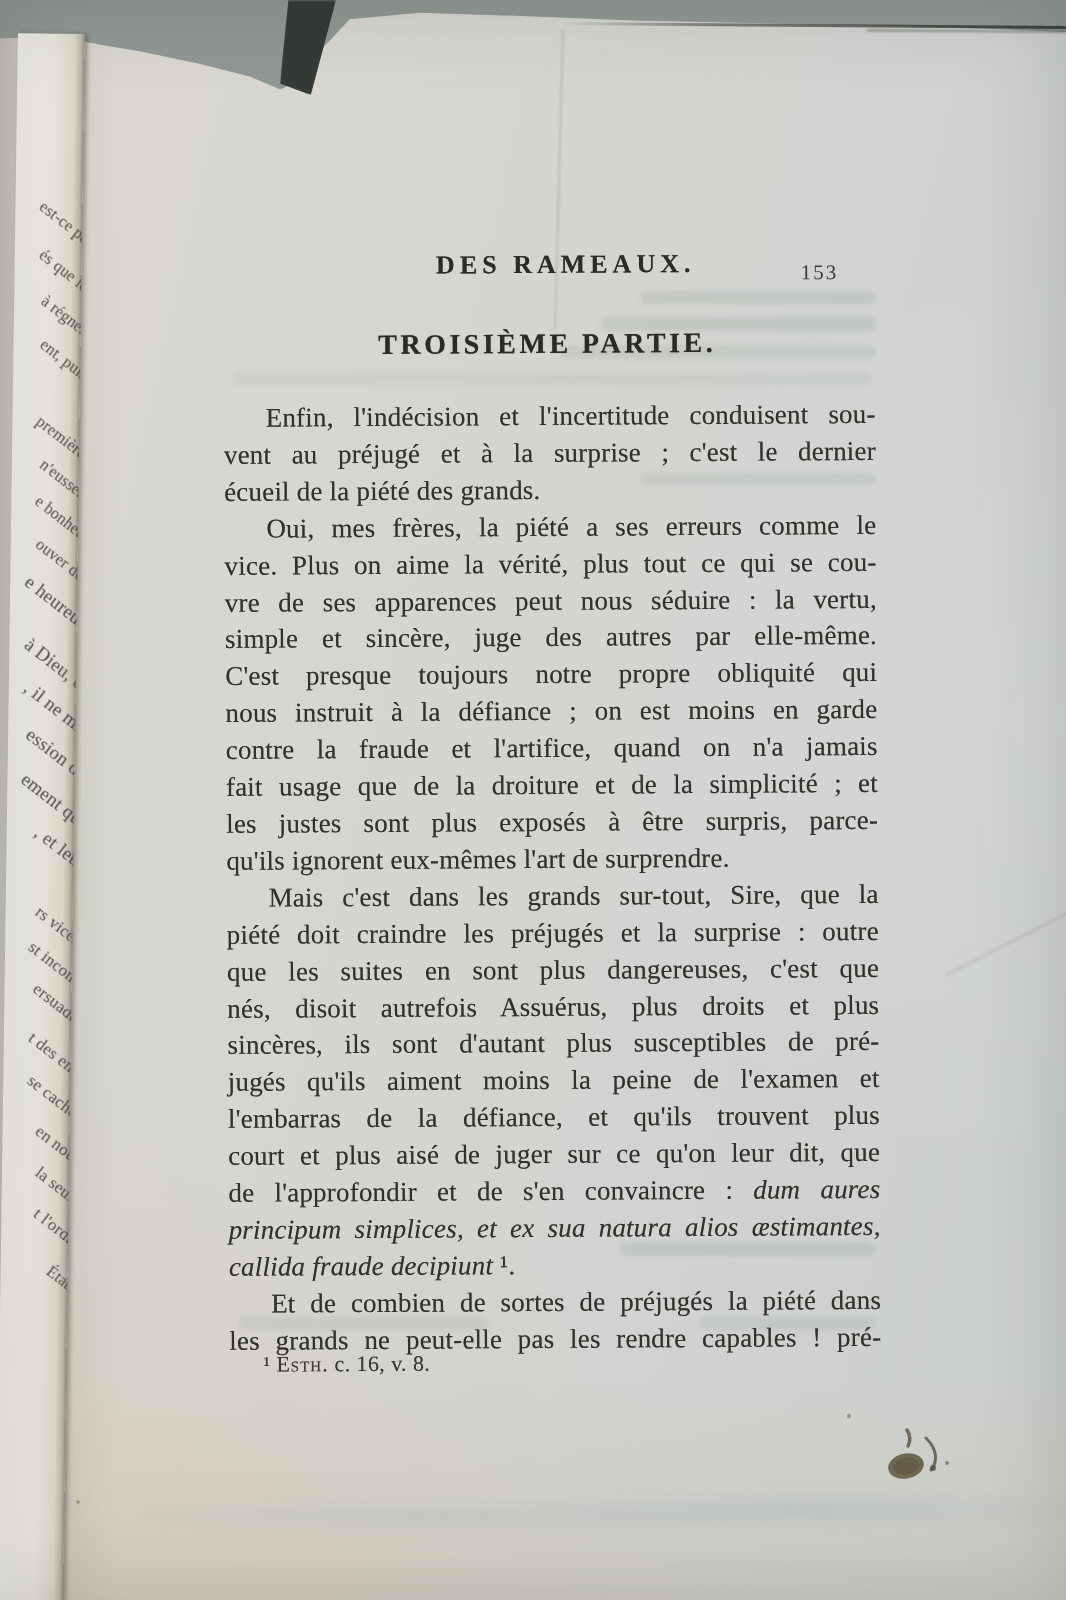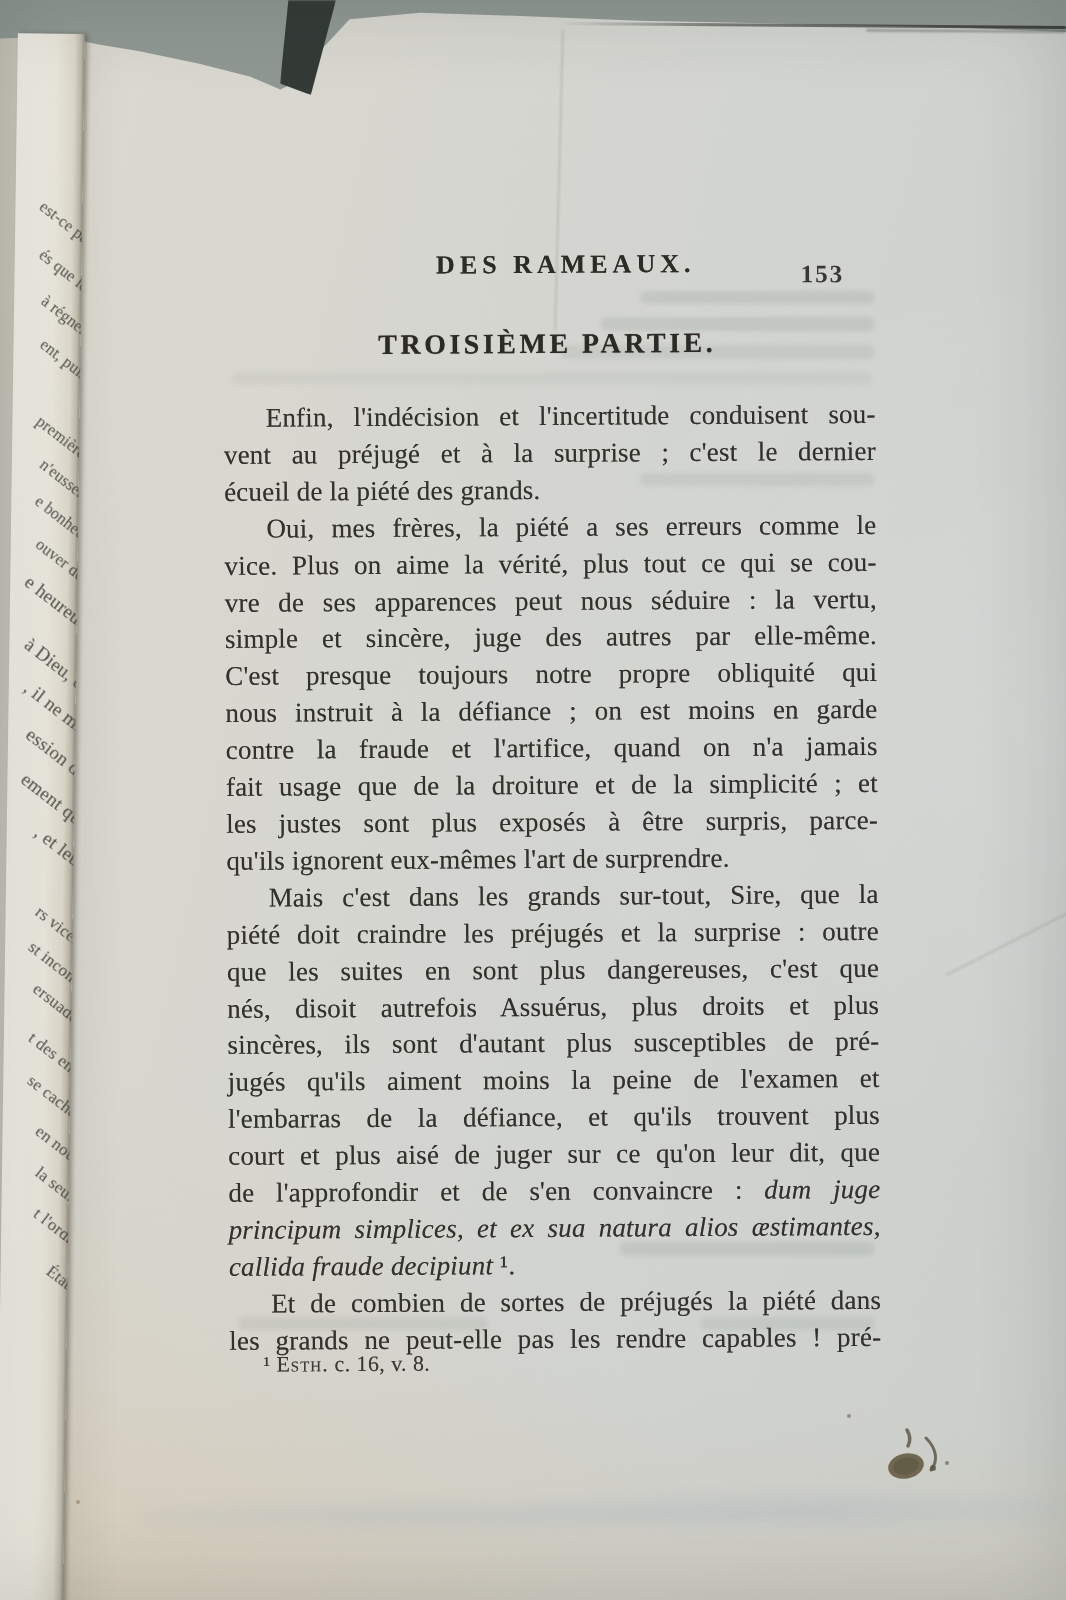--- a/index.html
+++ b/index.html
@@ -52,21 +52,21 @@
     white-space:nowrap;letter-spacing:.2px;
   }
   
   .content{position:absolute;left:0;top:0;width:1066px;height:1600px;transform:rotate(-.35deg);color:#33312c;}
   .running-title{
     position:absolute;left:244px;top:250px;width:650px;text-align:center;
     font-size:26px;font-weight:bold;letter-spacing:5px;color:#2d2b26;
     text-shadow:0 0 .6px rgba(45,43,38,.6);
   }
   .page-number{
-    position:absolute;left:804px;top:262px;font-size:25px;letter-spacing:2px;color:#3a3833;font-weight:bold;
+    position:absolute;left:804px;top:262px;font-size:21px;letter-spacing:2px;color:#3a3833;
   }
   .section-title{
     position:absolute;left:225px;top:328px;width:650px;text-align:center;
     font-size:28px;font-weight:bold;letter-spacing:3.5px;color:#2c2a25;
     text-shadow:0 0 .7px rgba(44,42,37,.65);
   }
   .body-text{
     position:absolute;left:226px;top:398px;width:652px;
     font-size:27px;line-height:36.9px;letter-spacing:.2px;
     text-shadow:0 0 .6px rgba(50,48,44,.55);
@@ -166,21 +166,21 @@
       </div>
       <div>
         <div class="line indent"><span>Mais c'est dans les grands sur-tout, Sire, que la</span></div>
         <div class="line"><span>piété doit craindre les préjugés et la surprise : outre</span></div>
         <div class="line"><span>que les suites en sont plus dangereuses, c'est que</span></div>
         <div class="line"><span>nés, disoit autrefois Assuérus, plus droits et plus</span></div>
         <div class="line"><span>sincères, ils sont d'autant plus susceptibles de pré-</span></div>
         <div class="line"><span>jugés qu'ils aiment moins la peine de l'examen et</span></div>
         <div class="line"><span>l'embarras de la défiance, et qu'ils trouvent plus</span></div>
         <div class="line"><span>court et plus aisé de juger sur ce qu'on leur dit, que</span></div>
-        <div class="line"><span>de l'approfondir et de s'en convaincre : </span><span class="it">dum juge</span></div>
+        <div class="line"><span>de l'approfondir et de s'en convaincre : </span><span class="it">dum aures</span></div>
         <div class="line"><span class="it">principum simplices, et ex sua natura alios æstimantes,</span></div>
         <div class="line last"><span class="it">callida fraude decipiunt</span><span> ¹.</span></div>
       </div>
       <div>
         <div class="line indent"><span>Et de combien de sortes de préjugés la piété dans</span></div>
         <div class="line"><span>les grands ne peut-elle pas les rendre capables ! pré-</span></div>
       </div>
     </div>
   <div class="footnote"><span>¹</span>&nbsp;<span class="smallcaps">Esth.</span>&nbsp;<span>c. 16, v. 8.</span></div>
 </div>

